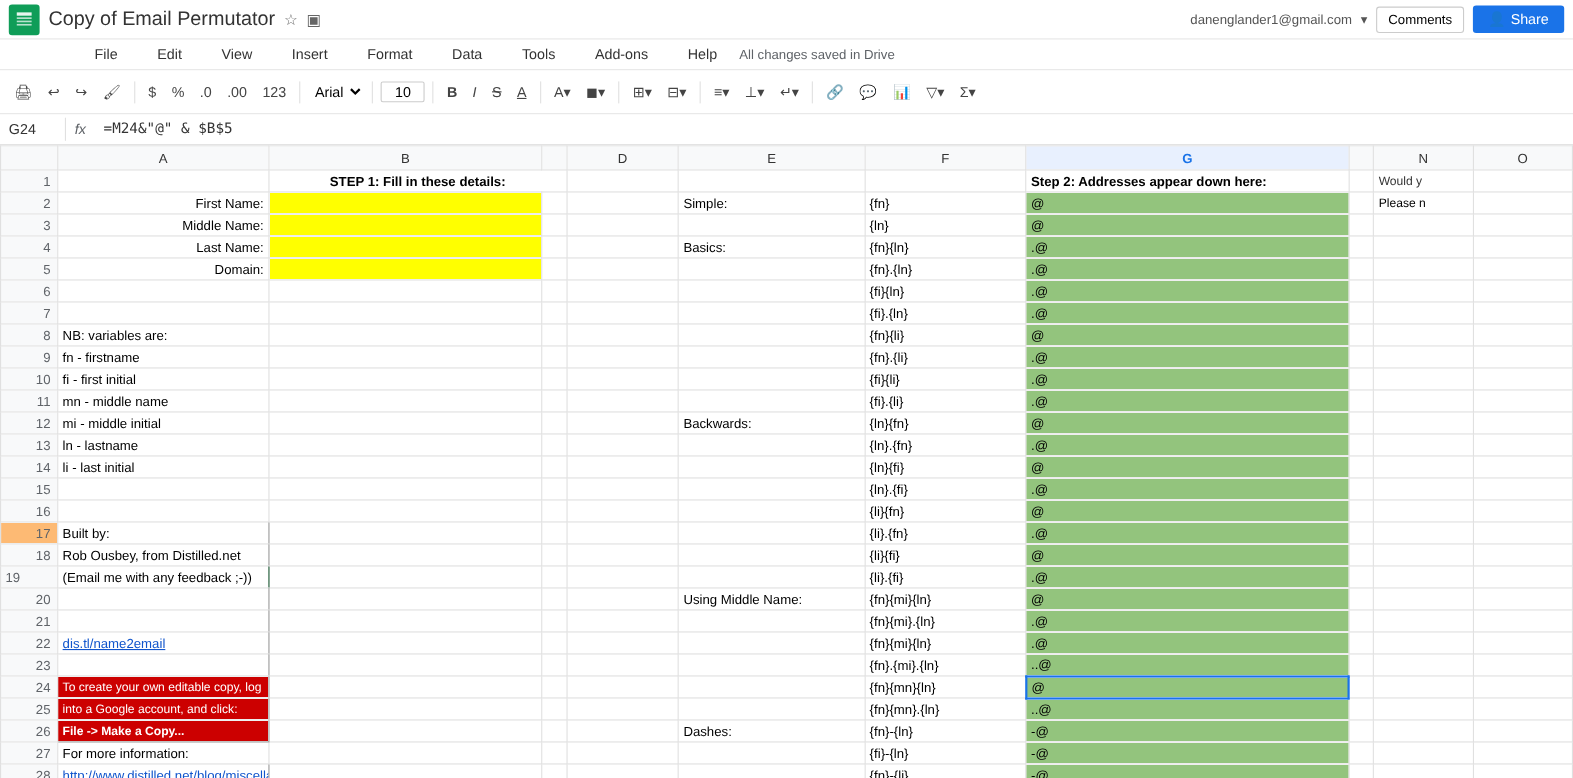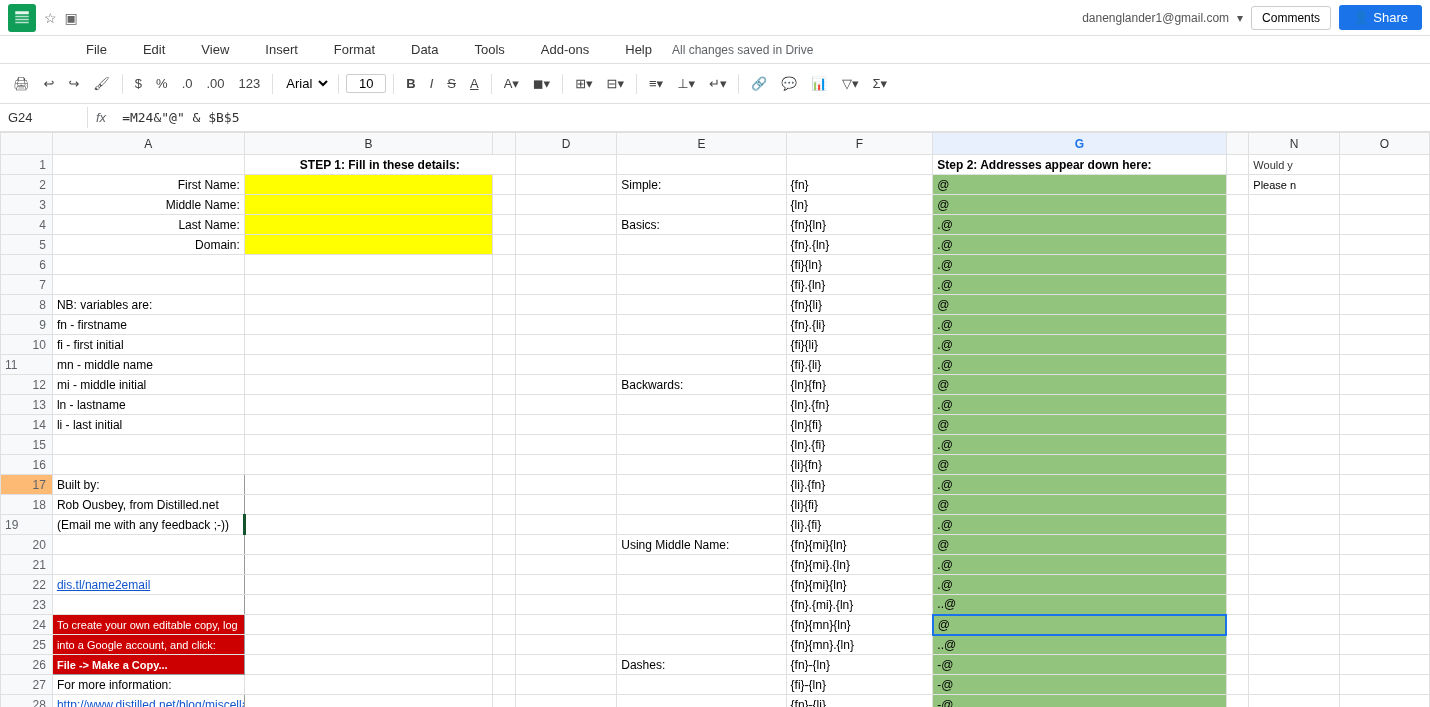--- a/index.html
+++ b/index.html
@@ -35,21 +35,21 @@
     .toolbar-btn { background: none; border: none; cursor: pointer; padding: 3px 5px; border-radius: 3px; font-size: 13px; color: #444; }
     .toolbar-sep { width: 1px; height: 20px; background: #e0e0e0; margin: 0 3px; }
     .toolbar-select { border: none; background: none; font-size: 13px; cursor: pointer; padding: 2px; }
     #font-size-box { width: 40px; border: 1px solid #ccc; border-radius: 2px; text-align: center; font-size: 13px; padding: 1px; }
 
     
     #formula-bar {
       display: flex; align-items: center; border-bottom: 1px solid #e0e0e0;
       height: 28px; background: #fff;
     }
-    #cell-ref { width: 88px; border-right: 1px solid #e0e0e0; padding: 3px 8px; font-size: 13px; color: #333; }
+    #cell-ref { width: 60px; border-right: 1px solid #e0e0e0; padding: 3px 8px; font-size: 13px; color: #333; }
     #fx-label { padding: 3px 8px; color: #5f6368; font-style: italic; font-size: 13px; }
     #formula-content { padding: 3px 8px; font-size: 13px; color: #333; font-family: monospace; }
 
     
     #sheet-container { display: flex; flex-direction: column; overflow: hidden; }
 
     table { border-collapse: collapse; table-layout: fixed; }
     td, th { border: 1px solid #e0e0e0; font-size: 12px; padding: 0 4px; white-space: nowrap; overflow: hidden; height: 20px; vertical-align: middle; }
     th { background: #f8f9fa; text-align: center; font-weight: normal; color: #333; font-size: 12px; height: 22px; }
 
@@ -80,20 +80,21 @@
 <div id="top-bar">
   <div id="title-area">
     <div id="app-icon">
       <svg viewBox="0 0 24 24" fill="white">
         <rect x="3" y="3" width="18" height="4" fill="white" opacity="0.9"></rect>
         <rect x="3" y="9" width="18" height="2" fill="white" opacity="0.7"></rect>
         <rect x="3" y="13" width="18" height="2" fill="white" opacity="0.7"></rect>
         <rect x="3" y="17" width="18" height="2" fill="white" opacity="0.7"></rect>
       </svg>
     </div>
+    <span id="doc-title">Copy of Email Permutator</span>
     <span id="star-icon">☆</span>
     <span id="folder-icon">▣</span>
   </div>
   <div id="user-area">
     <span>danenglander1@gmail.com</span>
     <span>▾</span>
     <button id="comments-btn">Comments</button>
     <button id="share-btn">
       <span>👤</span>
       <span>Share</span>
@@ -313,21 +314,21 @@
           <td class="col-d"></td>
           <td class="col-e"></td>
           <td class="col-f">{fi}{li}</td>
           <td class="col-g cell-green">.@</td>
           <td></td>
           <td class="col-n"></td>
           <td class="col-o"></td>
         </tr>
 
         <tr>
-          <td style="background:#f8f9fa;padding-right:6px;font-size:12px;color:#5f6368;">11</td>
+          <td style="background:#f8f9fa;text-align:right;padding-right:6px;font-size:12px;color:#5f6368;">11</td>
           <td class="col-a">mn - middle name</td>
           <td class="col-b"></td>
           <td></td>
           <td class="col-d"></td>
           <td class="col-e"></td>
           <td class="col-f">{fi}.{li}</td>
           <td class="col-g cell-green">.@</td>
           <td></td>
           <td class="col-n"></td>
           <td class="col-o"></td>
@@ -426,21 +427,21 @@
           <td class="col-e"></td>
           <td class="col-f">{li}{fi}</td>
           <td class="col-g cell-green">@</td>
           <td></td>
           <td class="col-n"></td>
           <td class="col-o"></td>
         </tr>
 
         <tr>
           <td style="background:#f8f9fa;padding-right:6px;font-size:12px;color:#5f6368;">19</td>
-          <td class="col-a" style="border-left:1px solid #999; border-right:3px solid #14532d;">(Email me with any feedback ;-))</td>
+          <td class="col-a" style="border-left:1px solid #999; border-right:1px solid #14532d;">(Email me with any feedback ;-))</td>
           <td class="col-b"></td>
           <td></td>
           <td class="col-d"></td>
           <td class="col-e"></td>
           <td class="col-f">{li}.{fi}</td>
           <td class="col-g cell-green">.@</td>
           <td></td>
           <td class="col-n"></td>
           <td class="col-o"></td>
         </tr>

